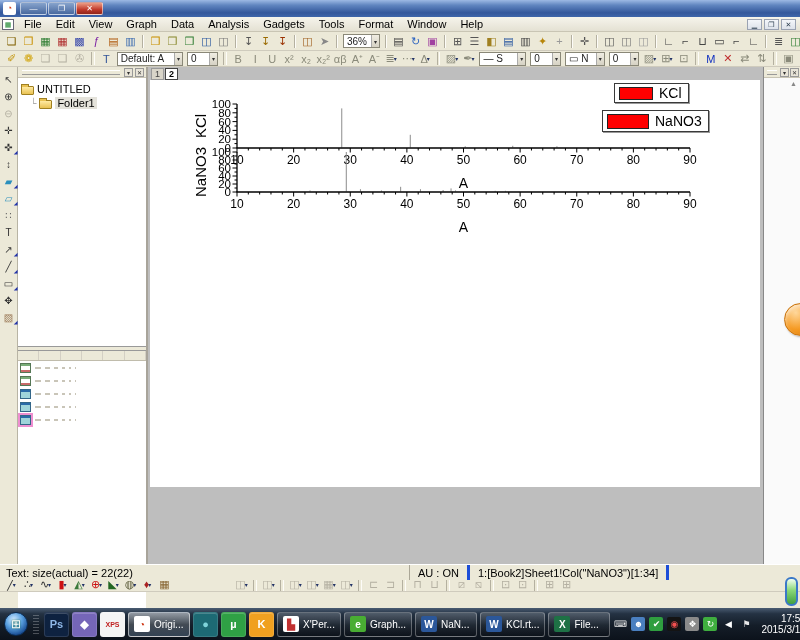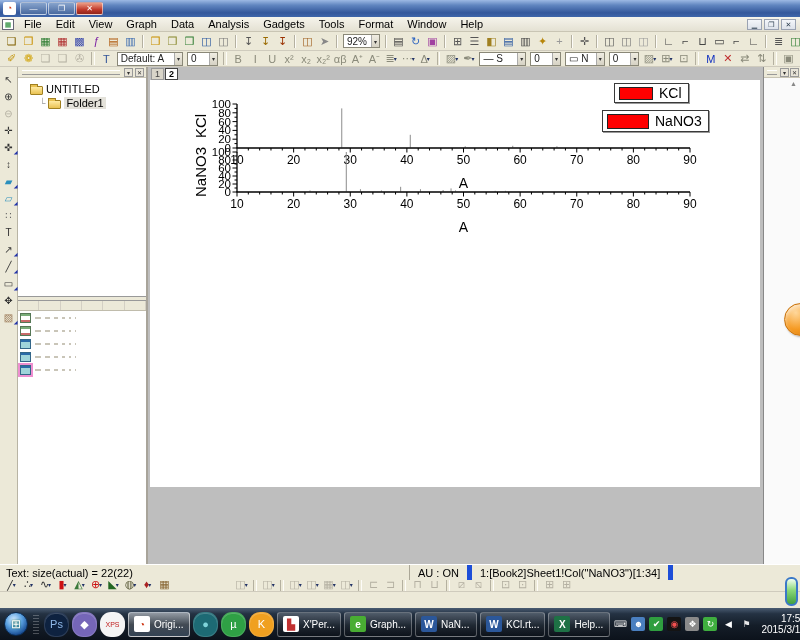--- a/index.html
+++ b/index.html
@@ -44,21 +44,21 @@
   .vtools{position:absolute;left:0;top:0;width:18px;height:100%;background:#ece9d8;border-right:1px solid #b8b4a4;
     display:flex;flex-direction:column;align-items:center;padding-top:4px;gap:1px}
   .vtool{width:16px;height:16px;display:flex;align-items:center;justify-content:center;font-size:10px;color:#333;position:relative}
   .vtool .dd2{position:absolute;right:-1px;bottom:0;font-size:5px;color:#23a}
   .vtool.dis{color:#b4b0a2}
 
   .pe{position:absolute;left:18px;top:0;width:130px;height:100%;background:#fff;border-right:2px solid #a8a49a}
   .pe-head{height:11px;background:#ece9d8;border-bottom:1px solid #c8c4b4;display:flex;align-items:center;gap:2px;padding:0 2px}
   .grip{flex:1;height:5px;border-top:1px solid #fff;border-bottom:1px solid #999;margin:0 2px}
   .pe-btn{width:9px;height:9px;font-size:6px;line-height:8px;text-align:center;border:1px solid #999;background:#e8e4d8;color:#333}
-  .pe-tree{height:218px;background:#fff;padding:4px 12px;overflow:hidden}
+  .pe-tree{height:268px;background:#fff;padding:4px 3px;overflow:hidden}
   .tree-row{display:flex;align-items:center;height:14px;font-size:11px;gap:3px}
   .tree-row.child{padding-left:9px}
   .tree-conn{color:#999;font-size:9px}
   .folder{width:13px;height:9px;background:linear-gradient(#ffeaa2,#e9c252);border:1px solid #a08020;border-radius:1px;position:relative;margin-top:2px;flex:0 0 auto}
   .folder:before{content:"";position:absolute;top:-3px;left:-1px;width:6px;height:2px;background:#e9c252;border:1px solid #a08020;border-bottom:none}
   .tree-label.hl{background:#e4e2da;padding:0 2px}
   .pe-split{height:5px;background:#ece9d8;border-top:1px solid #999;border-bottom:1px solid #999}
   .pe-list{background:#fff;height:calc(100% - 245px)}
   .pe-cols{height:10px;background:#ece9d8;border-bottom:1px solid #c0bcac;display:flex}
   .pe-col{flex:1;border-right:1px solid #d4d0c4}
@@ -89,31 +89,31 @@
   .rp-up{position:absolute;top:13px;right:3px;font-size:7px;color:#888}
   .rp-bottom{position:absolute;bottom:0;left:0;width:100%;height:11px;background:#ece9d8;border-top:1px solid #c0bcac;
     display:flex;justify-content:space-between;font-size:7px;color:#555;padding:0 2px;align-items:center}
   .ball{position:absolute;right:-17px;top:236px;width:33px;height:33px;border-radius:50%;
     background:radial-gradient(circle at 35% 28%,#ffd79a,#f59a23 55%,#d87b0e);border:1px solid #c8720c;
     box-shadow:inset 0 3px 4px rgba(255,255,255,.65),1px 1px 2px rgba(0,0,0,.3)}
 
   
   .statusbar{position:absolute;top:564px;height:16px;width:100%;background:#ece9d8;display:flex;align-items:center;font-size:11px;border-top:1px solid #fff}
   .sb-left{flex:0 0 410px;padding:0 6px;border-right:1px solid #aba797;height:100%;display:flex;align-items:center;white-space:nowrap;overflow:hidden}
-  .sb-seg{padding:0 8px;border-right:5px solid #1d4ed8;height:100%;display:flex;align-items:center;white-space:nowrap;overflow:hidden}
+  .sb-seg{padding:0 8px;border-right:3px solid #1d4ed8;height:100%;display:flex;align-items:center;white-space:nowrap;overflow:hidden}
   .float-widget{position:absolute;left:785px;top:577px;width:13px;height:29px;border:2px solid #3a78c8;border-radius:6px;
     background:linear-gradient(#f2fff2,#8ad878 45%,#40a040);z-index:6}
 
   
   .taskbar{position:absolute;top:608px;height:32px;width:100%;display:flex;align-items:center;padding:0 4px;gap:3px;
     background:linear-gradient(#4a5c72 0%,#243243 18%,#141d28 55%,#0c121b 100%)}
   .orb{width:24px;height:24px;border-radius:50%;flex:0 0 auto;color:#fff;font-size:12px;display:flex;align-items:center;justify-content:center;
     background:radial-gradient(circle at 40% 30%,#d2eaff,#5ba2e2 40%,#1b5096 75%,#0a2c5e);border:1px solid #0a2a50;text-shadow:0 0 2px #052}
   .tgrip{width:6px;height:20px;background:repeating-linear-gradient(0deg,rgba(255,255,255,.25) 0 1px,transparent 1px 3px);margin:0 2px;flex:0 0 auto}
-  .tb-ico{width:25px;height:25px;border-radius:11px;display:flex;align-items:center;justify-content:center;font-weight:normal;flex:0 0 auto;
+  .tb-ico{width:25px;height:25px;border-radius:3px;display:flex;align-items:center;justify-content:center;font-weight:bold;flex:0 0 auto;
     border:1px solid rgba(255,255,255,.12);box-shadow:inset 0 1px 0 rgba(255,255,255,.2)}
   .tb-btn{height:25px;min-width:62px;border-radius:3px;border:1px solid rgba(255,255,255,.3);flex:0 0 auto;
     background:linear-gradient(rgba(255,255,255,.2),rgba(255,255,255,.06) 50%,rgba(0,0,0,.12));
     display:flex;align-items:center;gap:4px;padding:0 5px;color:#fff;font-size:10px}
   .tb-btn.active{background:linear-gradient(rgba(255,255,255,.5),rgba(255,255,255,.2) 50%,rgba(140,175,210,.3));border-color:rgba(255,255,255,.55)}
   .bi{width:16px;height:16px;border-radius:2px;display:flex;align-items:center;justify-content:center;font-size:10px;font-weight:bold;flex:0 0 auto}
   .tray{margin-left:auto;display:flex;align-items:center;gap:4px}
   .tray-ico{width:14px;height:14px;border-radius:2px;display:flex;align-items:center;justify-content:center;font-size:9px}
   .clock{color:#fff;font-size:10px;text-align:right;line-height:11px;margin:0 4px}
 </style>
@@ -158,21 +158,21 @@
       <span class="ico" style="color: rgb(119, 119, 119);">◫</span>
       <span class="sep"></span>
       <span class="ico" style="color: rgb(85, 85, 85);">↧</span>
       <span class="ico" style="color: rgb(154, 106, 0);">↧</span>
       <span class="ico" style="color: rgb(154, 48, 0);">↧</span>
       <span class="sep"></span>
       <span class="ico" style="color: rgb(160, 96, 32);">◫</span>
       <span class="ico" style="color: rgb(136, 136, 136);">➤</span>
       <span class="sep"></span>
       <span class="dd-select" style="width: 46px;">
-        <span style="overflow: hidden; flex: 1 1 0%;">92%</span>
+        <span style="overflow: hidden; flex: 1 1 0%;">36%</span>
         <span class="arr">▾</span>
       </span>
       <span class="sep"></span>
       <span class="ico" style="color: rgb(68, 68, 68);">▤</span>
       <span class="ico" style="color: rgb(42, 98, 192);">↻</span>
       <span class="ico" style="color: rgb(160, 64, 160);">▣</span>
       <span class="sep"></span>
       <span class="ico" style="color: rgb(85, 85, 85);">⊞</span>
       <span class="ico" style="color: rgb(85, 85, 85);">☰</span>
       <span class="ico" style="color: rgb(160, 128, 32);">◧</span>
@@ -632,21 +632,21 @@
         <span class="tb-btn">
           <span class="bi" style="background: rgb(43, 87, 154); color: rgb(255, 255, 255);">W</span>
           <span>NaN...</span>
         </span>
         <span class="tb-btn">
           <span class="bi" style="background: rgb(43, 87, 154); color: rgb(255, 255, 255);">W</span>
           <span>KCl.rt...</span>
         </span>
         <span class="tb-btn">
           <span class="bi" style="background: rgb(30, 113, 69); color: rgb(255, 255, 255);">X</span>
-          <span>Help...</span>
+          <span>File...</span>
         </span>
       </span>
     <span class="tray">
       <span id="trayicons" style="display:flex;align-items:center;gap:4px">
           <span class="tray-ico" style="color: rgb(232, 232, 232);">⌨</span>
           <span class="tray-ico" style="background: rgb(74, 127, 192); color: rgb(255, 255, 255);">☻</span>
           <span class="tray-ico" style="background: rgb(47, 158, 63); color: rgb(255, 255, 255);">✔</span>
           <span class="tray-ico" style="background: rgb(20, 20, 20); color: rgb(240, 80, 80);">◉</span>
           <span class="tray-ico" style="background: rgb(138, 138, 138); color: rgb(255, 255, 255);">❖</span>
           <span class="tray-ico" style="background: rgb(63, 174, 63); color: rgb(255, 255, 255);">↻</span>

